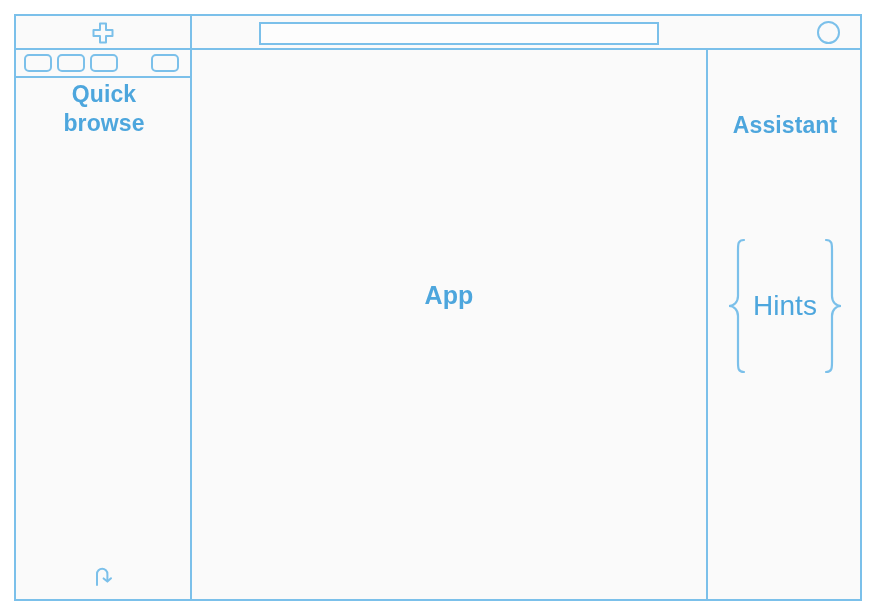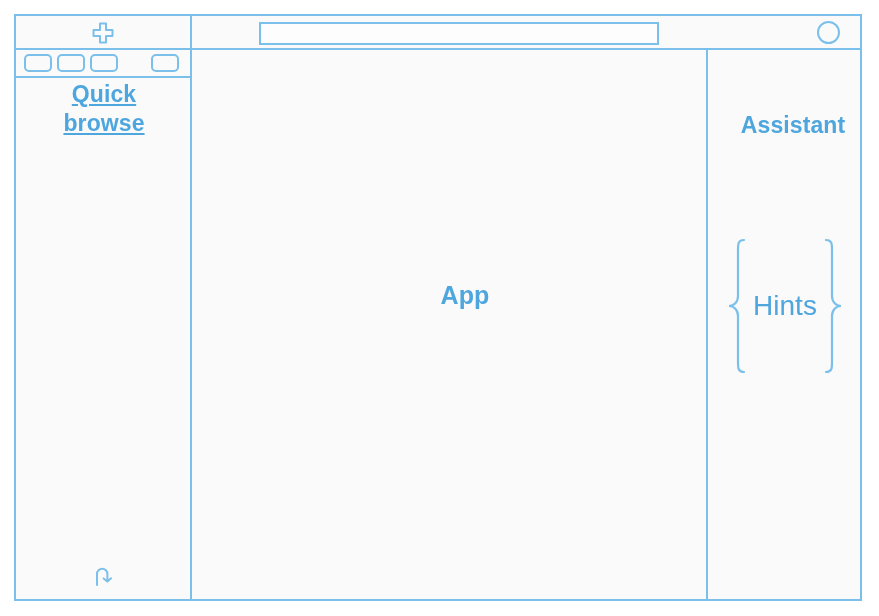--- a/index.html
+++ b/index.html
@@ -140,21 +140,20 @@
     position: absolute;
     left: 0;
     top: 30px;
     width: 176px;
     text-align: center;
     font-size: 23px;
     font-weight: bold;
     line-height: 1.28;
     color: #4da6dd;
     letter-spacing: 0.1px;
-    text-decoration: underline;
   }
 
   .sidebar-footer {
     position: absolute;
     left: 0;
     bottom: 8px;
     width: 176px;
     display: flex;
     align-items: center;
     justify-content: center;
@@ -170,21 +169,20 @@
   .main-canvas {
     position: absolute;
     left: 176px;
     top: 34px;
     width: 514px;
     height: 549px;
     background: #fafafa;
     display: flex;
     align-items: center;
     justify-content: center;
-    margin-left: 16px;
   }
 
   .main-label {
     font-size: 25px;
     font-weight: bold;
     color: #4da6dd;
     letter-spacing: 0.2px;
     margin-top: -58px;
   }
 
@@ -195,21 +193,21 @@
     top: 34px;
     width: 154px;
     height: 549px;
     box-sizing: border-box;
     border-left: 2px solid #7bc0ea;
     background: #fafafa;
   }
 
   .assistant-title {
     position: absolute;
-    left: 8px;
+    left: 0;
     top: 62px;
     width: 154px;
     text-align: center;
     font-size: 23px;
     font-weight: bold;
     color: #4da6dd;
     letter-spacing: 0.1px;
   }
 
   .hints-block {

